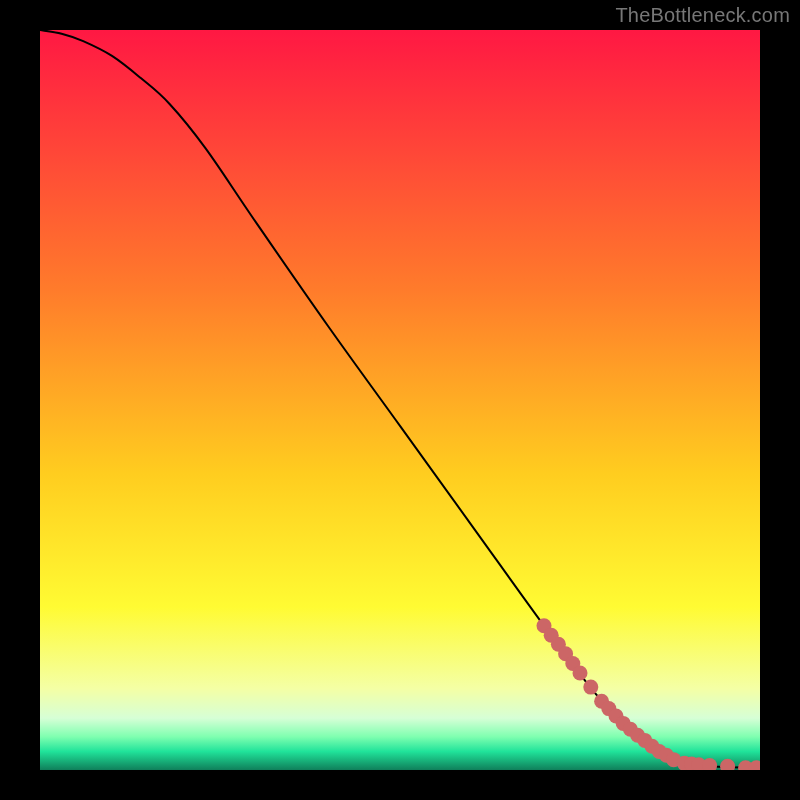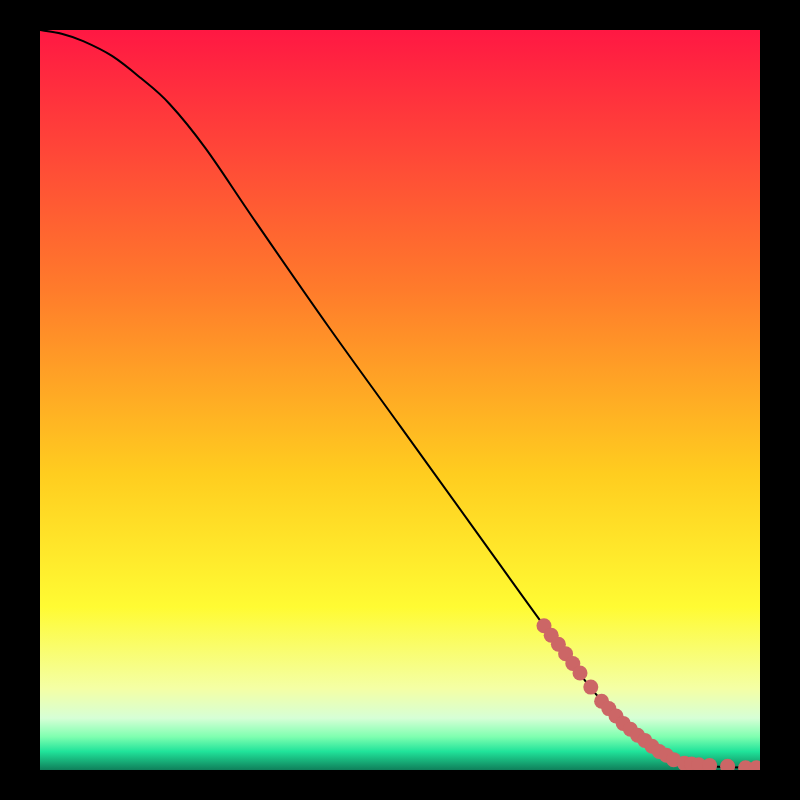--- a/index.html
+++ b/index.html
@@ -48,20 +48,21 @@
   .marker {
     fill: #cc6666;
     stroke: none;
   }
 </style>
 </head>
 <body>
 
 <div class="stage">
 
+  <div class="watermark">TheBottleneck.com</div>
 
   <div class="plot-area">
     <svg viewBox="0 0 720 740" preserveAspectRatio="none">
       <defs>
         <linearGradient id="bgGrad" x1="0" y1="0" x2="0" y2="1">
         <stop offset="0.00%" stop-color="#ff1843"></stop>
             <stop offset="35.00%" stop-color="#ff7b2b"></stop>
             <stop offset="60.00%" stop-color="#ffcd1f"></stop>
             <stop offset="78.00%" stop-color="#fffb33"></stop>
             <stop offset="89.00%" stop-color="#f4ffa5"></stop>

